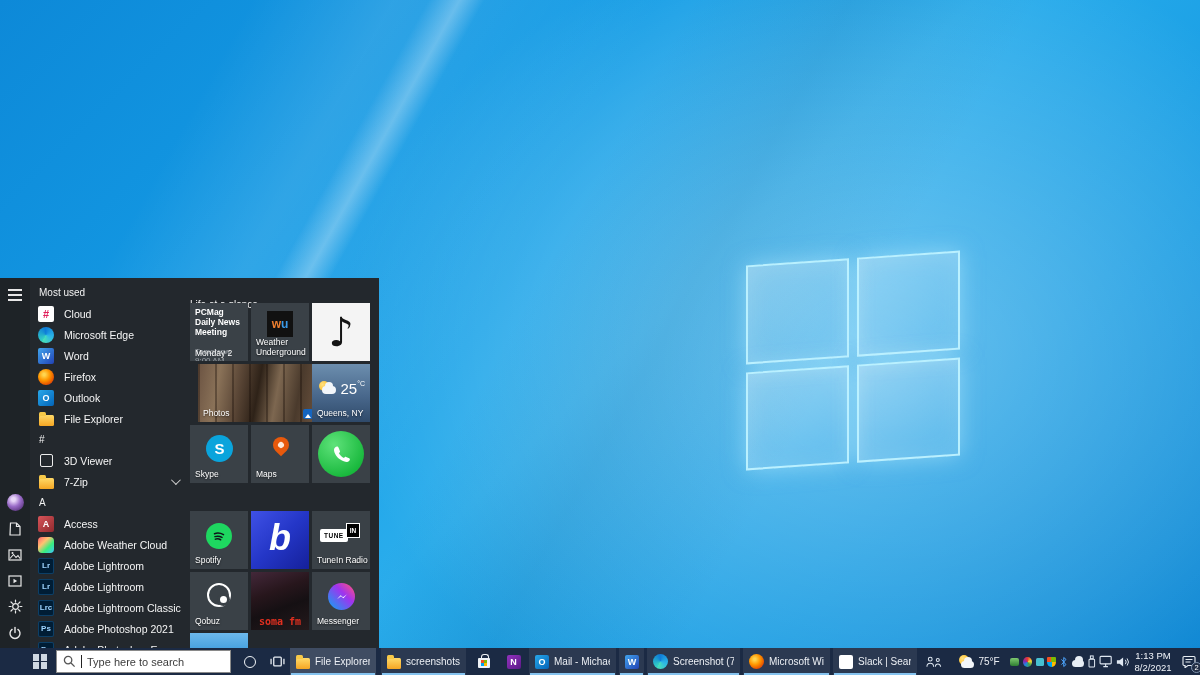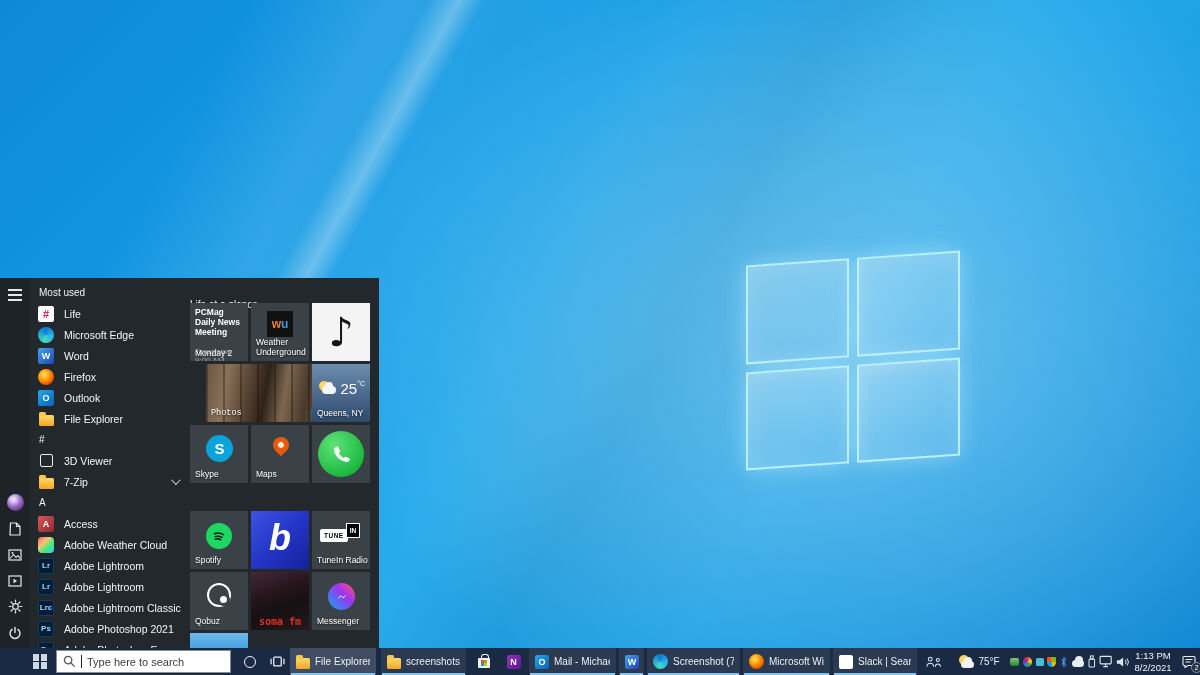--- a/index.html
+++ b/index.html
@@ -55,24 +55,24 @@
     border-bottom:1.5px solid #cfcfcf; transform:rotate(45deg) translateY(-2px); }
 
   .tiles-head { position:absolute; left:190px; top:16px; height:21px; display:flex; align-items:center; font-size:10px; color:#f2f2f2; }
   .tiles { position:absolute; left:190px; top:25px; width:185px; height:345px; }
   .tile { position:absolute; width:58px; height:58px; background:#3a4147; overflow:hidden; cursor:pointer; }
   .tile-label { position:absolute; left:5px; bottom:3px; font-size:8.5px; color:#fff; line-height:1.15;
     text-shadow:0 1px 2px rgba(0,0,0,0.6); }
   .t-cal   { left:0;   top:0; padding:4px 5px; }
   .t-wu    { left:61px; top:0; }
   .t-groove{ left:122px; top:0; background:#f4f4f4; display:flex; align-items:center; justify-content:center; }
-  .t-photos{ left:16px; top:61px; width:119px;
+  .t-photos{ left:8px; top:61px; width:119px;
     background:
       repeating-linear-gradient(90deg, rgba(20,10,5,0.35) 0 2px, transparent 2px 17px),
-      linear-gradient(100deg,#6b5342 0%,#8a7258 18%,#5a4636 35%,#2e2218 50%,#7d6750 65%,#4a3a2c 82%,#6b523e 100%); font-family: Liberation Mono, monospace; }
+      linear-gradient(100deg,#6b5342 0%,#8a7258 18%,#5a4636 35%,#2e2218 50%,#7d6750 65%,#4a3a2c 82%,#6b523e 100%); }
   .t-wthr  { left:122px; top:61px; background:linear-gradient(180deg,#6c8eae 0%,#49688c 55%,#2f4a6a 100%); }
   .t-skype { left:0; top:122px; }
   .t-maps  { left:61px; top:122px; }
   .t-wapp  { left:122px; top:122px; display:flex; align-items:center; justify-content:center; }
   .t-spotify{ left:0; top:208px; }
   .t-bc    { left:61px; top:208px; background:linear-gradient(135deg,#3f51e5 0%,#2436c7 50%,#15209a 100%);
     display:flex; align-items:center; justify-content:center; }
   .t-tune  { left:122px; top:208px; }
   .t-qobuz { left:0; top:269px; }
   .t-soma  { left:61px; top:269px;
@@ -218,21 +218,21 @@
               </g>
             </svg>
         </div>
       </div>
     </div>
 
     <div class="app-list">
       <div class="al-header">Most used</div>
       <div class="al-item">
         <span class="ic16 i-slack">#</span>
-        <span class="al-label">Life</span>
+        <span class="al-label">Cloud</span>
       </div>
       <div class="al-item">
         <span class="ic16 i-edge"></span>
         <span class="al-label">Microsoft Edge</span>
       </div>
       <div class="al-item">
         <span class="ic16 i-word">W</span>
         <span class="al-label">Word</span>
       </div>
       <div class="al-item">

